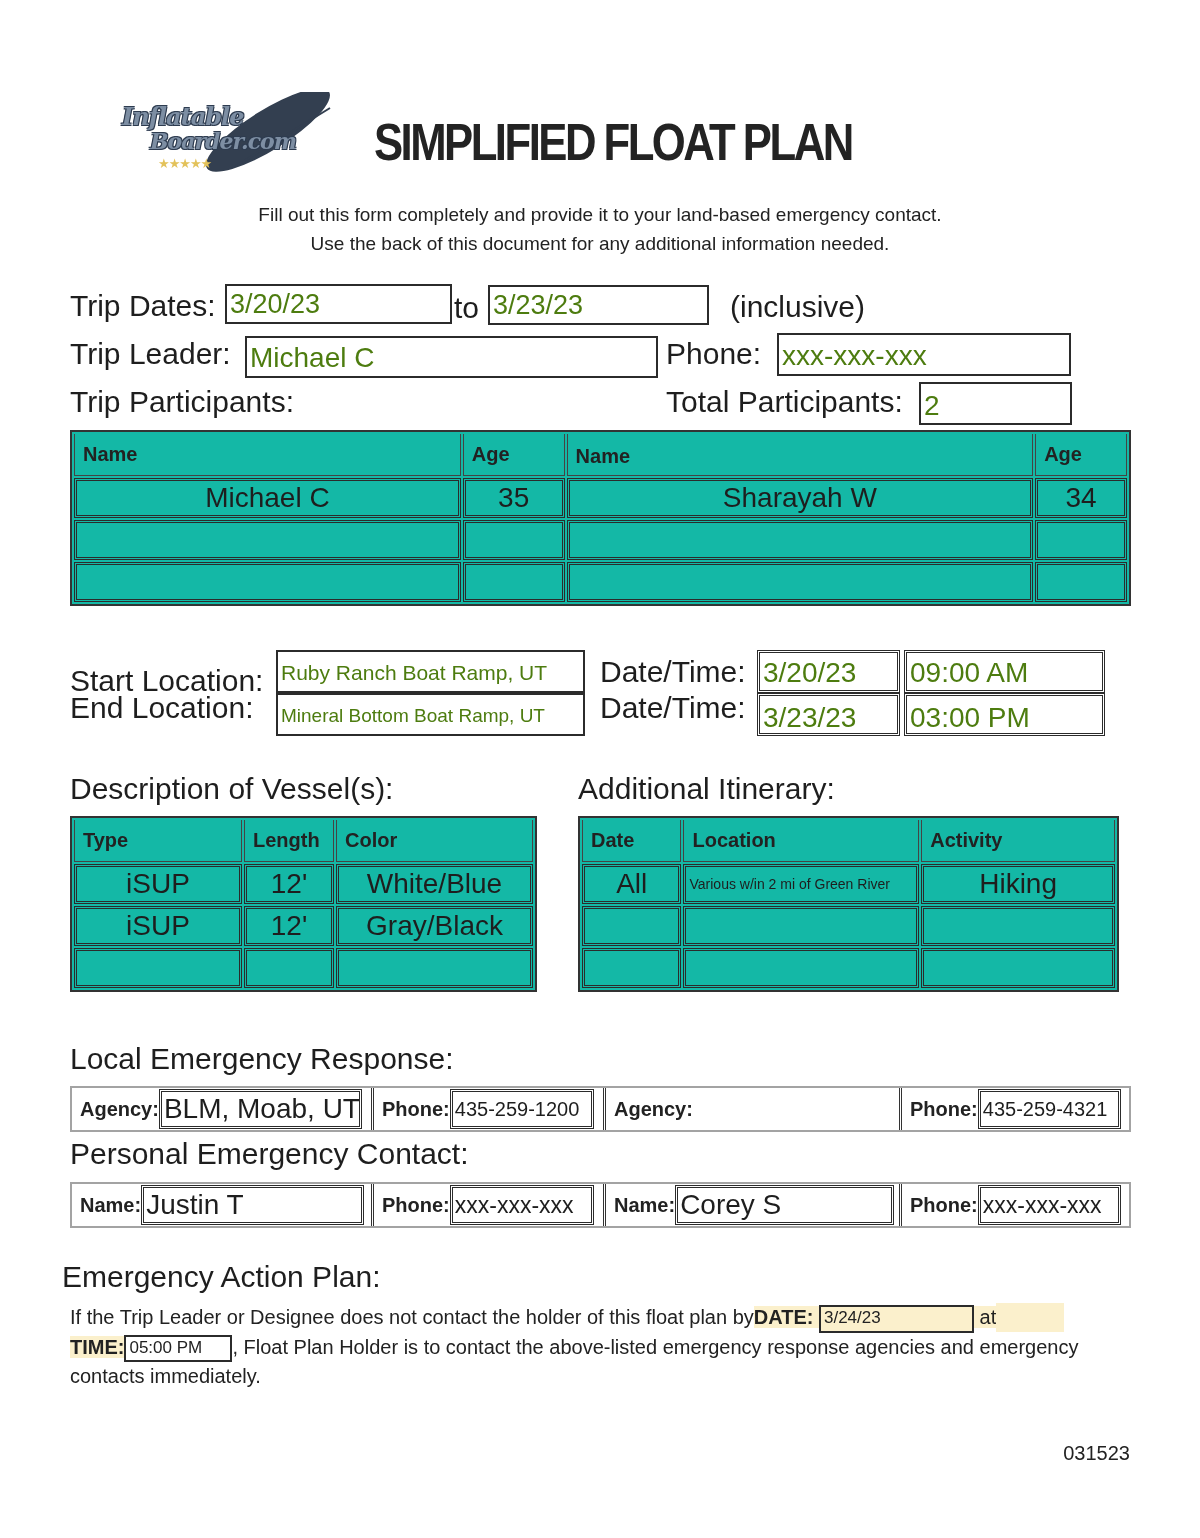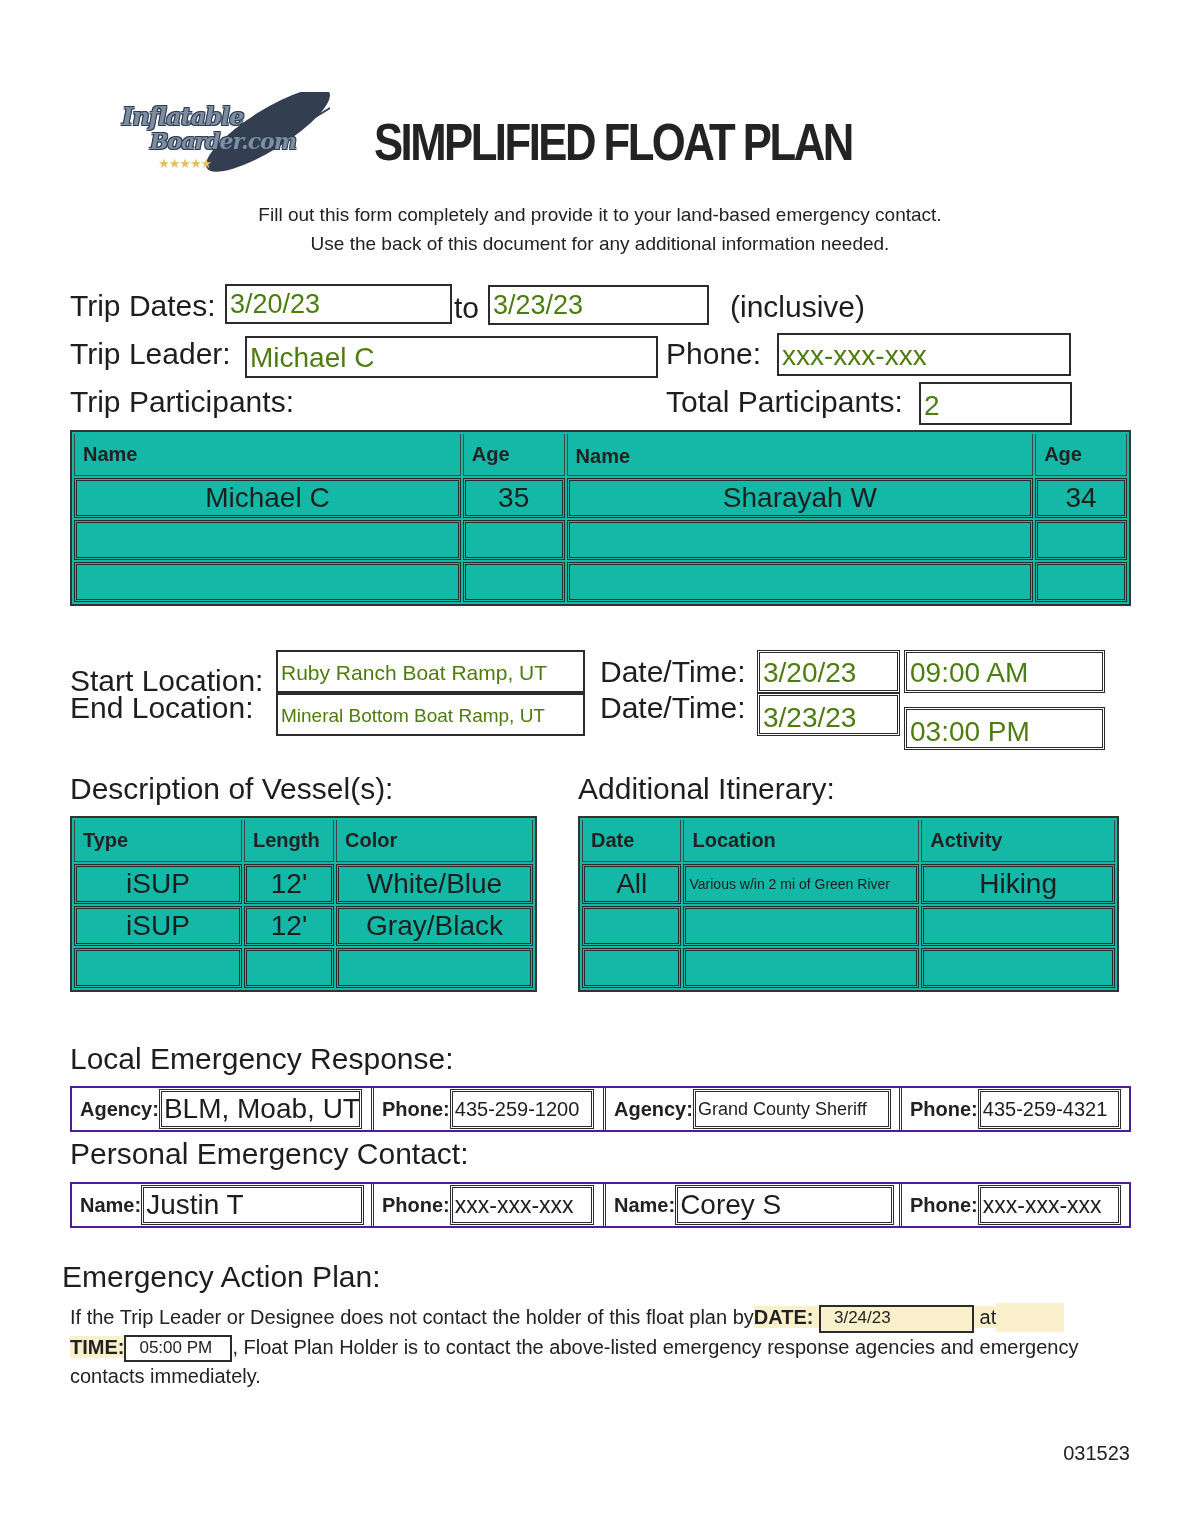--- a/index.html
+++ b/index.html
@@ -21,30 +21,30 @@
   .intro { left: 0; width: 1200px; text-align: center; font-size: 19px; color: #222; }
 
   .lbl { font-size: 30px; color: #1e1e1e; white-space: nowrap; }
   .box { border: 2px solid #2b2b2b; background: #fff; white-space: nowrap; overflow: hidden; padding-left: 3px; color: #4d7c0f; }
   .dbl { border: 3px double #2b2b2b; }
 
   table.grid { border-collapse: separate; border-spacing: 2px; border: 2px solid #333; background: #14b8a6; position: absolute; }
   table.grid th { font-size: 20px; font-weight: bold; text-align: left; padding-left: 8px; border: 1px solid #444; border-top: none; height: 42px; color: #222; }
   table.grid td { border: 3px double #2b2b2b; text-align: center; font-size: 28px; height: 40px; color: #1e1e1e; }
 
-  .strip { position: absolute; border: 2px solid #4c1d95; display: flex; height: 46px; background: #fff; }
+  .strip { position: absolute; border: 2px solid #a3a3a3; display: flex; height: 46px; background: #fff; }
   .strip .seg { display: flex; align-items: center; border-right: 3px double #333; height: 100%; padding-left: 8px; }
   .strip .seg:last-child { border-right: none; }
   .strip .seg-lbl { font-size: 20px; font-weight: bold; color: #222; white-space: nowrap; }
   .strip .seg-box { border: 3px double #2b2b2b; height: 40px; display: flex; align-items: center; padding-left: 2px; white-space: nowrap; overflow: hidden; color: #1e1e1e; }
 
   .para { left: 70px; width: 1090px; font-size: 20px; line-height: 29px; color: #222; }
   .hl { background: #fbf0cc; }
   .hl-bold { font-weight: bold; background: #fbf0cc; }
-  .inline-box { display: inline-block; border: 2px solid #2b2b2b; vertical-align: middle; font-size: 17px; line-height: 22px; padding-left: 13px; }
+  .inline-box { display: inline-block; border: 2px solid #2b2b2b; vertical-align: middle; font-size: 17px; line-height: 22px; padding-left: 3px; }
 
   .footer-code { right: 70px; top: 1442px; font-size: 20px; color: #222; }
 </style>
 </head>
 <body>
 
 <div class="abs logo">
   <svg class="logo-board" width="220" height="86" viewBox="0 0 220 86">
     <ellipse cx="150" cy="38" rx="72" ry="20" transform="rotate(-32 150 38)" fill="#333f50"></ellipse>
     <line x1="118" y1="74" x2="212" y2="16" stroke="#333f50" stroke-width="2"></line>
@@ -112,21 +112,21 @@
 <div class="abs lbl" style="left:70px; top:655px;margin-top:9px;">Start Location:</div>
 <div class="abs lbl" style="left:70px; top:691px;">End Location:</div>
 <div class="abs box" style="left:276px; top:650px; width:309px; height:43px; font-size:21px; line-height:42px;">Ruby Ranch Boat Ramp, UT</div>
 <div class="abs box" style="left:276px; top:693px; width:309px; height:43px; font-size:19px; line-height:42px;">Mineral Bottom Boat Ramp, UT</div>
 
 <div class="abs lbl" style="left:600px; top:655px;">Date/Time:</div>
 <div class="abs lbl" style="left:600px; top:691px;">Date/Time:</div>
 <div class="abs box dbl" style="left:757px; top:650px; width:143px; height:43px; font-size:28px; line-height:40px;">3/20/23</div>
 <div class="abs box dbl" style="left:904px; top:650px; width:201px; height:43px; font-size:28px; line-height:40px;">09:00 AM</div>
 <div class="abs box dbl" style="left:757px; top:693px; width:143px; height:43px; font-size:28px; line-height:44px;">3/23/23</div>
-<div class="abs box dbl" style="left:904px; top:693px; width:201px; height:43px; font-size:28px; line-height:44px;margin-top:14px;">03:00 PM</div>
+<div class="abs box dbl" style="left:904px; top:693px; width:201px; height:43px; font-size:28px; line-height:44px;">03:00 PM</div>
 
 <div class="abs lbl" style="left:70px; top:772px;">Description of Vessel(s):</div>
 <table class="grid" style="left:70px; top:816px; width:467px;">
   <colgroup>
       <col style="width:168px">
       <col style="width:90px">
       <col style="width:197px">
     </colgroup>
   <tbody>
       <tr>
@@ -188,21 +188,20 @@
   <div class="seg" style="width:302px;">
     <span class="seg-lbl">Agency:</span>
     <span class="seg-box" style="width:203px; font-size:28px;">BLM, Moab, UT</span>
   </div>
   <div class="seg" style="width:232px;">
     <span class="seg-lbl">Phone:</span>
     <span class="seg-box" style="width:144px; font-size:20px;">435-259-1200</span>
   </div>
   <div class="seg" style="width:296px;">
     <span class="seg-lbl">Agency:</span>
-    <span class="seg-box" style="width:198px; font-size:18px;">Grand County Sheriff</span>
   </div>
   <div class="seg" style="width:227px;">
     <span class="seg-lbl">Phone:</span>
     <span class="seg-box" style="width:143px; font-size:20px;">435-259-4321</span>
   </div>
 </div>
 
 <div class="abs lbl" style="left:70px; top:1137px;">Personal Emergency Contact:</div>
 <div class="strip" style="left:70px; top:1182px; width:1061px;">
   <div class="seg" style="width:302px;">

